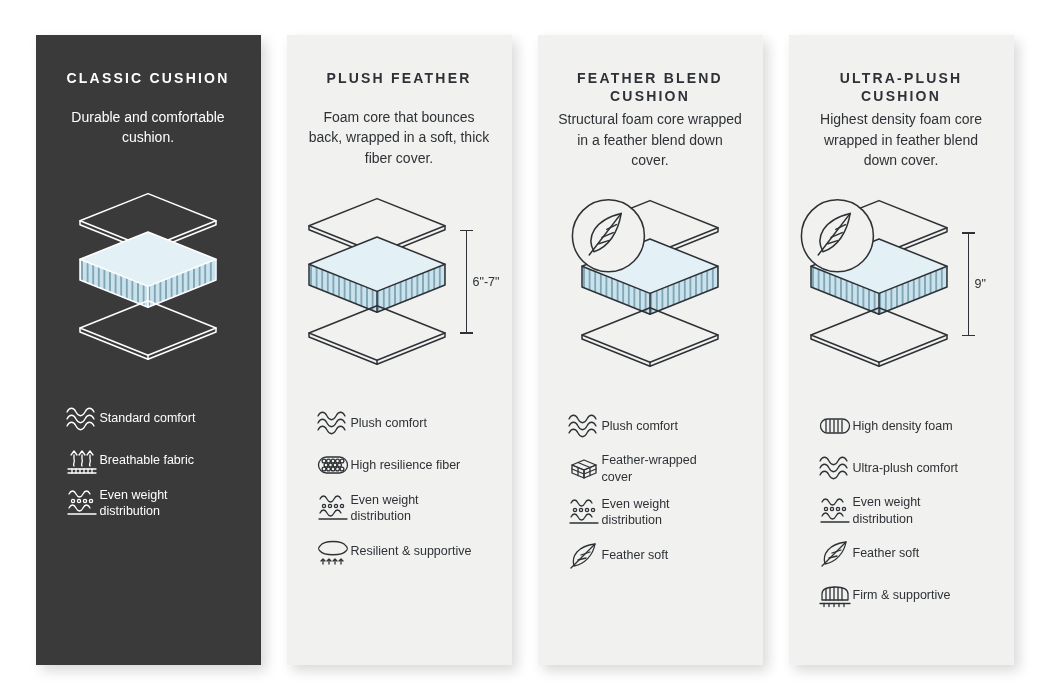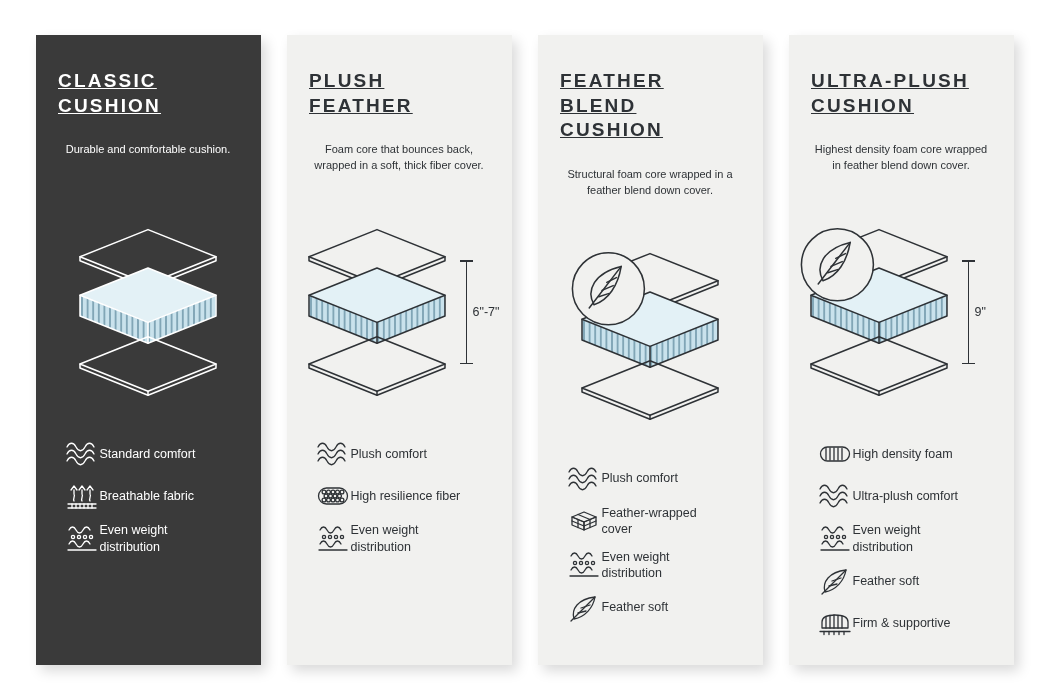--- a/index.html
+++ b/index.html
@@ -15,26 +15,26 @@
   .card{
     width:225px;height:630px;box-sizing:border-box;
     padding:34px 14px 0;
     box-shadow:5px 6px 12px rgba(0,0,0,0.15);
     --line:#2e3236;
   }
   .card.light{background:var(--light-card-bg,#f1f1ef);--card-bg:var(--light-card-bg,#f1f1ef);}
   .card.dark{background:var(--dark-card-bg,#3a3a3a);color:#ffffff;--line:#ffffff;--card-bg:var(--dark-card-bg,#3a3a3a);}
   .title{
     margin:0 auto;max-width:180px;min-height:34px;
-    font-size:19px;font-weight:bold;letter-spacing:2.2px;
-    line-height:1.3;text-decoration:underline;
+    font-size:14px;font-weight:bold;letter-spacing:2.2px;
+    text-align:center;line-height:1.3;
   }
   .desc{
-    margin:24px auto 0;max-width:184px;min-height:56px;
-    font-size:11px;line-height:1.45;text-align:center;
+    margin:4px auto 0;max-width:184px;min-height:56px;
+    font-size:14px;line-height:1.45;text-align:center;
   }
   .diagram{
     margin:14px 2px 0;height:200px;
     display:flex;align-items:center;justify-content:center;gap:3px;
   }
   .cushion{width:160px;height:auto;flex:none;}
   .cushion .stroke{stroke:var(--line);stroke-width:1.9;fill:none;stroke-linejoin:round;stroke-linecap:round;}
   .cushion .foam-top{fill:var(--foam-top,#e3f1f6);}
   .cushion .foam-side{fill:var(--foam-side,#c9e2ec);}
   .cushion .foam-hatch{fill:url(#foamHatch);}
@@ -228,20 +228,32 @@
               <circle cx="15" cy="13" r="1.6"></circle>
               <circle cx="21" cy="13" r="1.6"></circle>
               <circle cx="27" cy="13" r="1.6"></circle>
               <path d="M5,20 c2,-4 5,-4 7,0 c2,4 5,4 7,0 c2,-4 5,-4 7,0"></path>
               <path d="M4,26 h28"></path>
             </svg>
           </span>
     <span class="f-label">Even weight distribution</span>
   </li>
 
+  <li class="feature">
+    <span class="f-icon">
+            <svg viewBox="0 0 36 30" width="36" height="30" fill="none" stroke="currentColor" stroke-width="1.3" stroke-linecap="round" stroke-linejoin="round">
+              <path d="M5,10 C9,4 27,4 31,10 C33,12 33,13 31,15 C27,20 9,20 5,15 C3,13 3,12 5,10 Z"></path>
+              <path d="M8,28 v-5 M6,25 l2,-2 2,2"></path>
+              <path d="M14,28 v-5 M12,25 l2,-2 2,2"></path>
+              <path d="M20,28 v-5 M18,25 l2,-2 2,2"></path>
+              <path d="M26,28 v-5 M24,25 l2,-2 2,2"></path>
+            </svg>
+          </span>
+    <span class="f-label">Resilient &amp; supportive</span>
+  </li>
 </ul>
   </section>
 
   <section class="card light">
     <h2 class="title">FEATHER BLEND CUSHION</h2>
     <p class="desc">Structural foam core wrapped in a feather blend down cover.</p>
     <div class="diagram">
       <svg class="cushion" viewBox="0 0 200 212">
 
         <g class="stroke">

